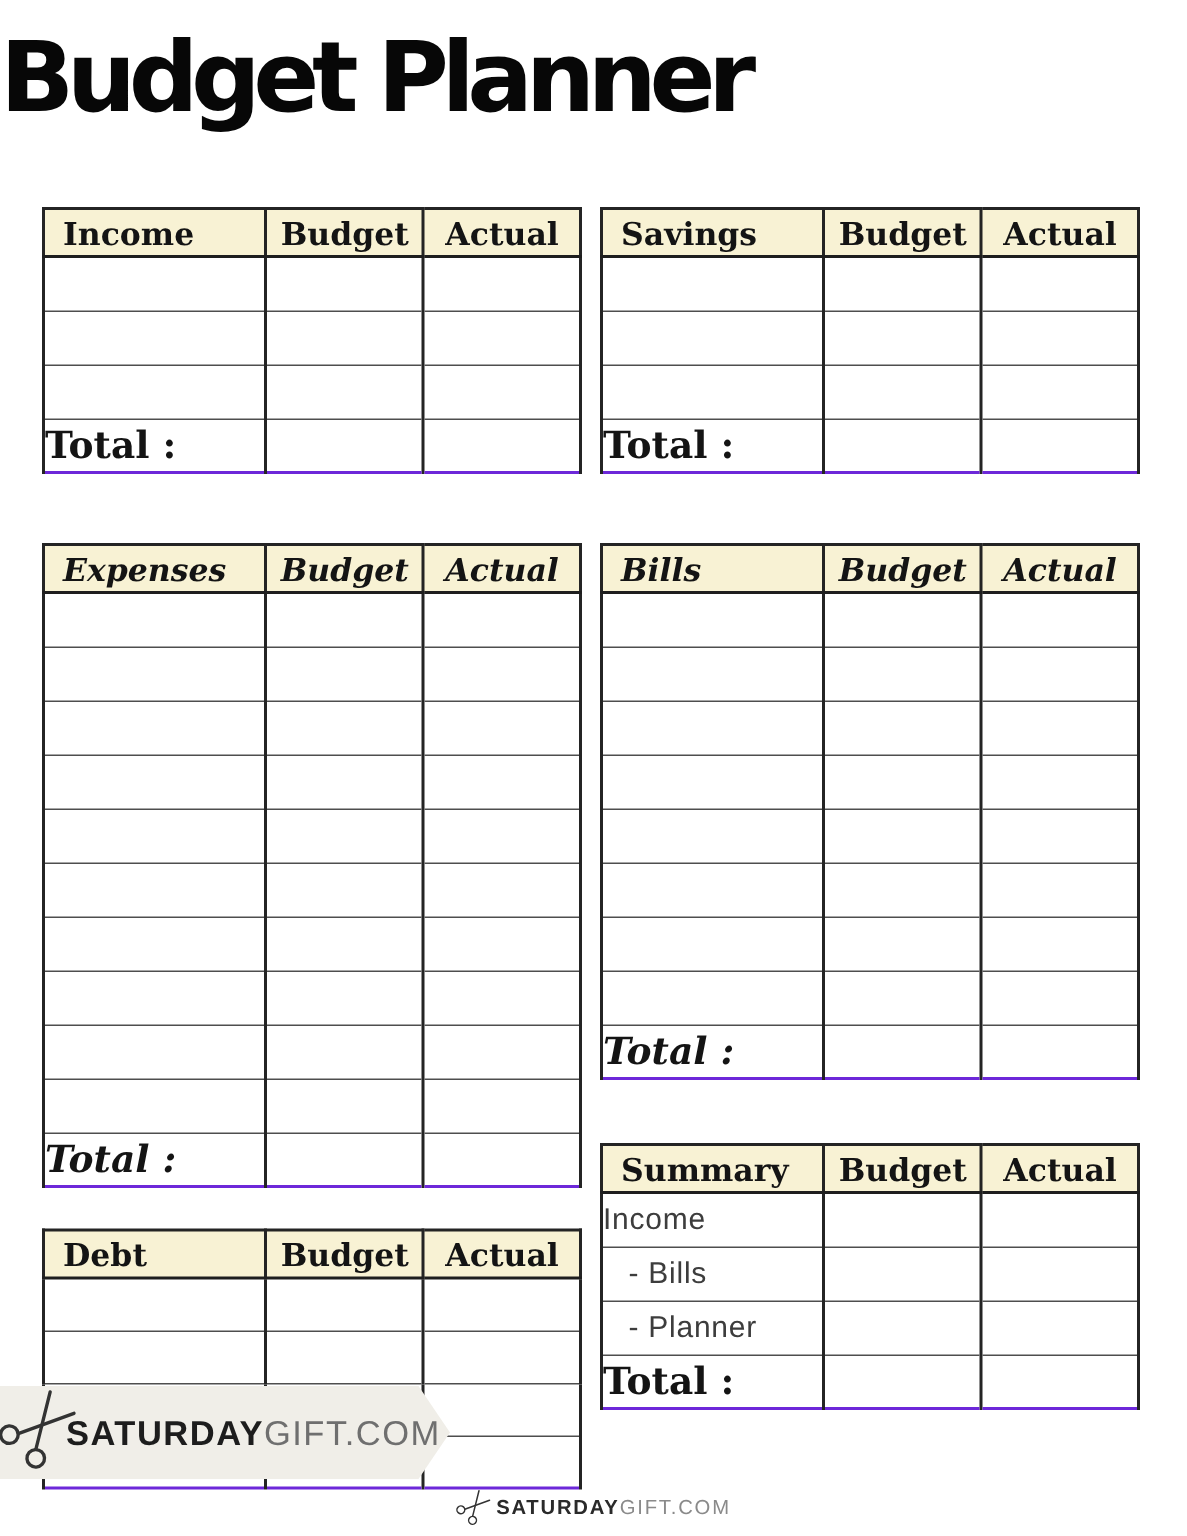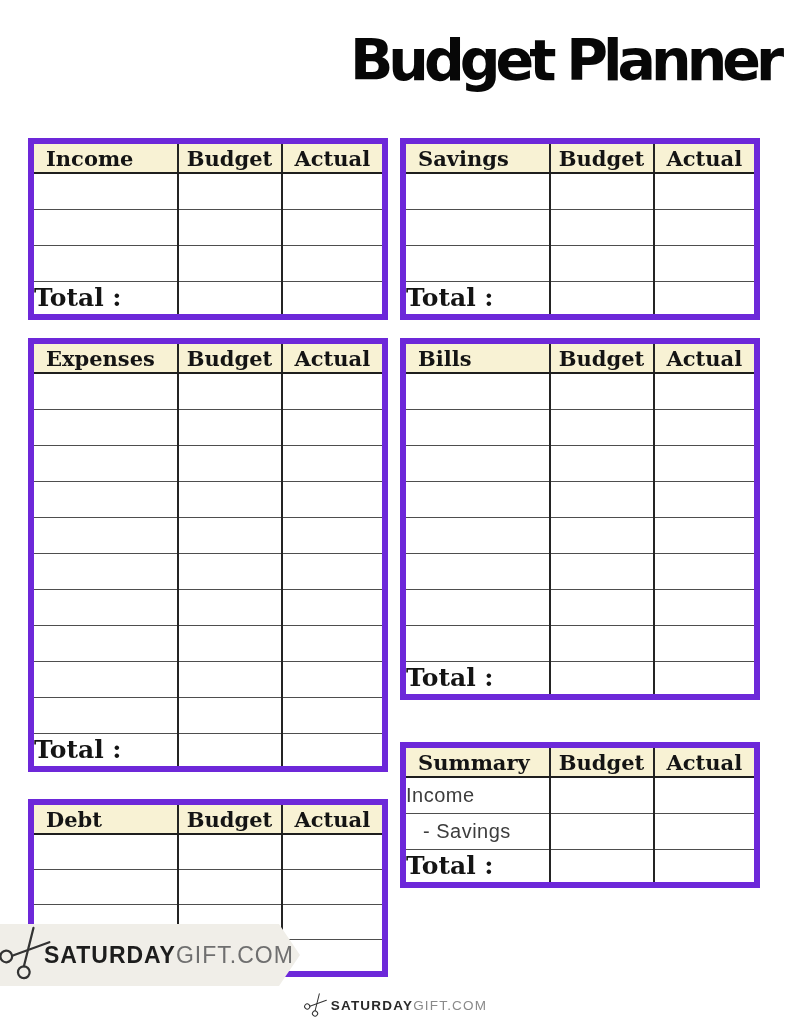--- a/index.html
+++ b/index.html
@@ -4,35 +4,35 @@
 <style>
   html,body{margin:0;padding:0;}
   body{
     width:791px;height:1024px;background:#ffffff;position:relative;
     font-family:"Liberation Sans",sans-serif;overflow:hidden;
   }
   .page{position:absolute;inset:0;background:#ffffff;}
 
   
   .title{
-    position:absolute;top:16px;left:0;right:0;margin:12px;
-    text-align:right;line-height:1.15;
+    position:absolute;top:16px;left:0;right:0;margin:0;
+    text-align:left;line-height:1.15;
     font-family:"DejaVu Sans",sans-serif;font-weight:bold;
-    font-size:57px;letter-spacing:-5px;color:#070707;
+    font-size:65px;letter-spacing:-5px;color:#070707;
   }
 
   
   .col{position:absolute;top:138px;width:360px;}
   .col-left{left:28px;}
   .col-right{left:400px;}
 
   
   table.bp{
     border-collapse:collapse;width:100%;table-layout:fixed;
-    border:6px solid #6d28d9;
+    border:2px solid #6d28d9;
   }
   table.bp col.c-name{width:41.4%;}
   table.bp col.c-budget{width:29.4%;}
   table.bp col.c-actual{width:29.2%;}
   table.bp th,table.bp td{
     border-left:2px solid #242424;border-right:2px solid #242424;
     border-top:1px solid #4e4e4e;border-bottom:1px solid #4e4e4e;
     padding:0;box-sizing:border-box;
   }
   table.bp th{
@@ -41,21 +41,21 @@
     border-bottom:2px solid #1e1e1e;border-top:2px solid #242424;
   }
   table.bp th.name-h{text-align:left;padding-left:12px;}
   table.bp td{height:36px;background:#ffffff;}
   table.t-debt td,.t-summary td{height:35px;}
   td.total-label{
     font-family:"DejaVu Serif",serif;font-weight:bold;font-size:25px;color:#141414;
     text-align:left;padding-left:12px;
   }
   .t-expenses{margin-top:0;}
-  .m-gap1{margin-top:18px;}   
+  .m-gap1{margin-top:46px;font-style:italic;}   
   .m-gap2{margin-top:27px;}   
   .m-gap3{margin-top:42px;}   
 
   td.row-label{
     font-family:"Liberation Sans",sans-serif;font-size:20px;color:#3d3d3d;
     letter-spacing:0.5px;text-align:left;padding-left:13px;
   }
   .t-summary tbody tr:not(:first-child) td.row-label{padding-left:17px;}
 
   
@@ -376,21 +376,26 @@
           <th>Actual</th>
         </tr>
       </thead>
       <tbody>
           <tr>
             <td class="row-label">Income</td>
             <td></td>
             <td></td>
           </tr>
           <tr>
-            <td class="row-label">- Savings</td>
+            <td class="row-label">- Bills</td>
+            <td></td>
+            <td></td>
+          </tr>
+          <tr>
+            <td class="row-label">- Planner</td>
             <td></td>
             <td></td>
           </tr>
         </tbody>
       <tfoot>
         <tr>
           <td class="total-label">Total :</td>
           <td></td>
           <td></td>
         </tr>

